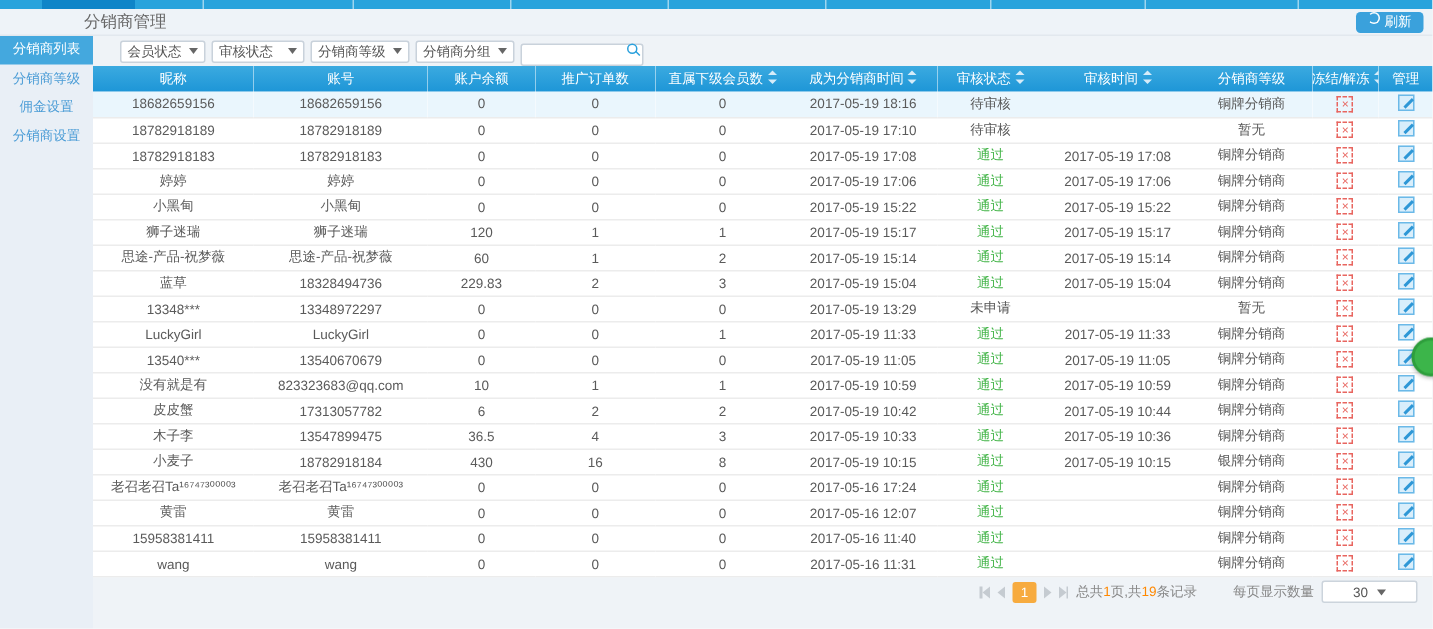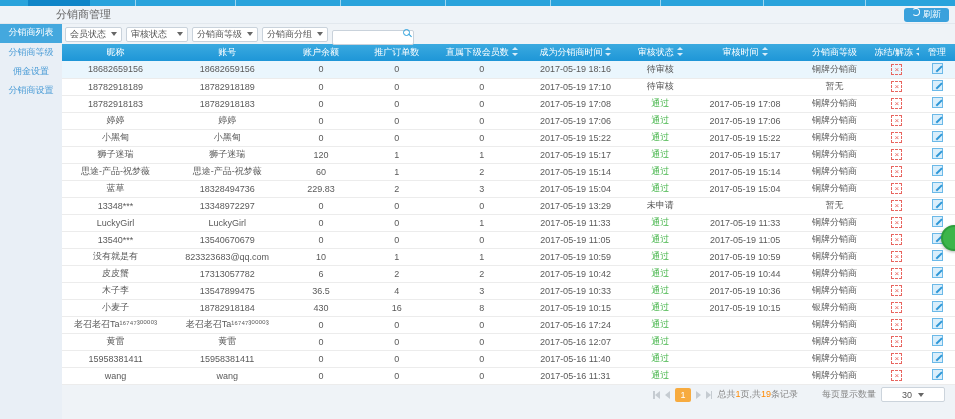--- a/index.html
+++ b/index.html
@@ -22,21 +22,21 @@
 
   .layout { display:flex; height:395px; }
 
   
   .sidebar { width:62px; background:#E9EFF6; flex:none; }
   .sb-item { height:19px; line-height:19px; text-align:center; font-size:9px; color:#4A9CD6; cursor:pointer; }
   .sb-item.active { background:#44A8DE; color:#fff;font-family:Liberation Mono, monospace; }
 
   
   .main { flex:1; display:flex; flex-direction:column; min-width:0; }
-  .filter-bar { height:20px; display:flex; align-items:center; gap:4px; padding:0 2px 0 3px; }
+  .filter-bar { height:20px; display:flex; align-items:center; gap:4px; padding:0 2px 0 18px; }
   .filter-select { height:15px; background:#fff; border:1px solid #C9D2DB; border-radius:2px;
     font-size:9px; color:#555; display:flex; align-items:center; gap:5px; padding:0 4px; cursor:pointer; }
   .filter-select:nth-child(2){ width:62px; justify-content:space-between; }
   .caret { width:0; height:0; border-left:3px solid transparent; border-right:3px solid transparent;
     border-top:4px solid #666; display:inline-block; }
   .search-wrap { position:relative; width:82px; height:15px; }
   .search-input { width:100%; height:100%; border:1px solid #C9D2DB; border-radius:2px;
     font-size:9px; padding:0 16px 0 4px; color:#555; outline:none; }
   .mag-ic { position:absolute; right:4px; top:2.5px; width:7px; height:7px;
     border:1.4px solid #2AA0DC; border-radius:50%; cursor:pointer; }

